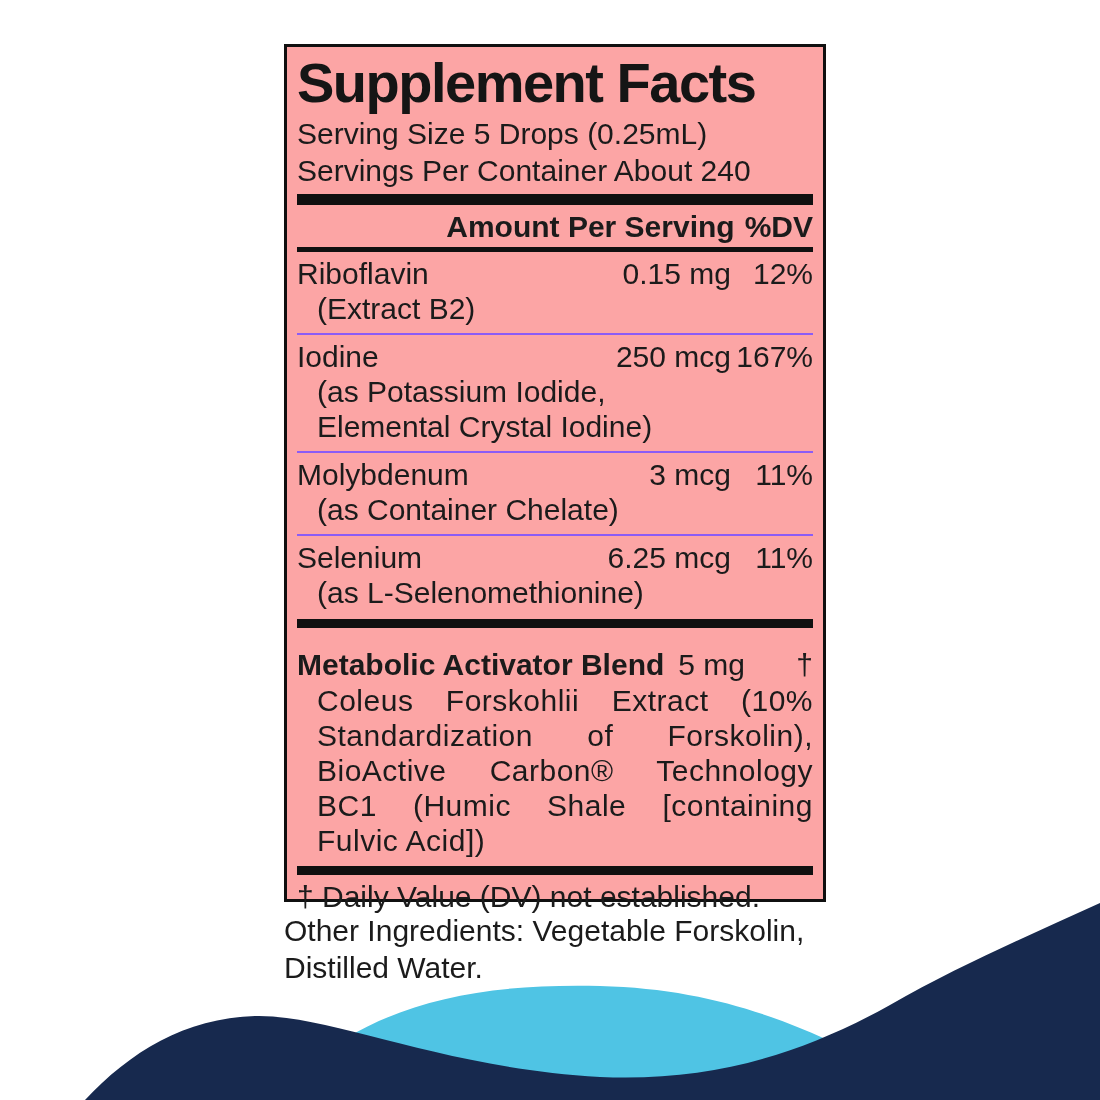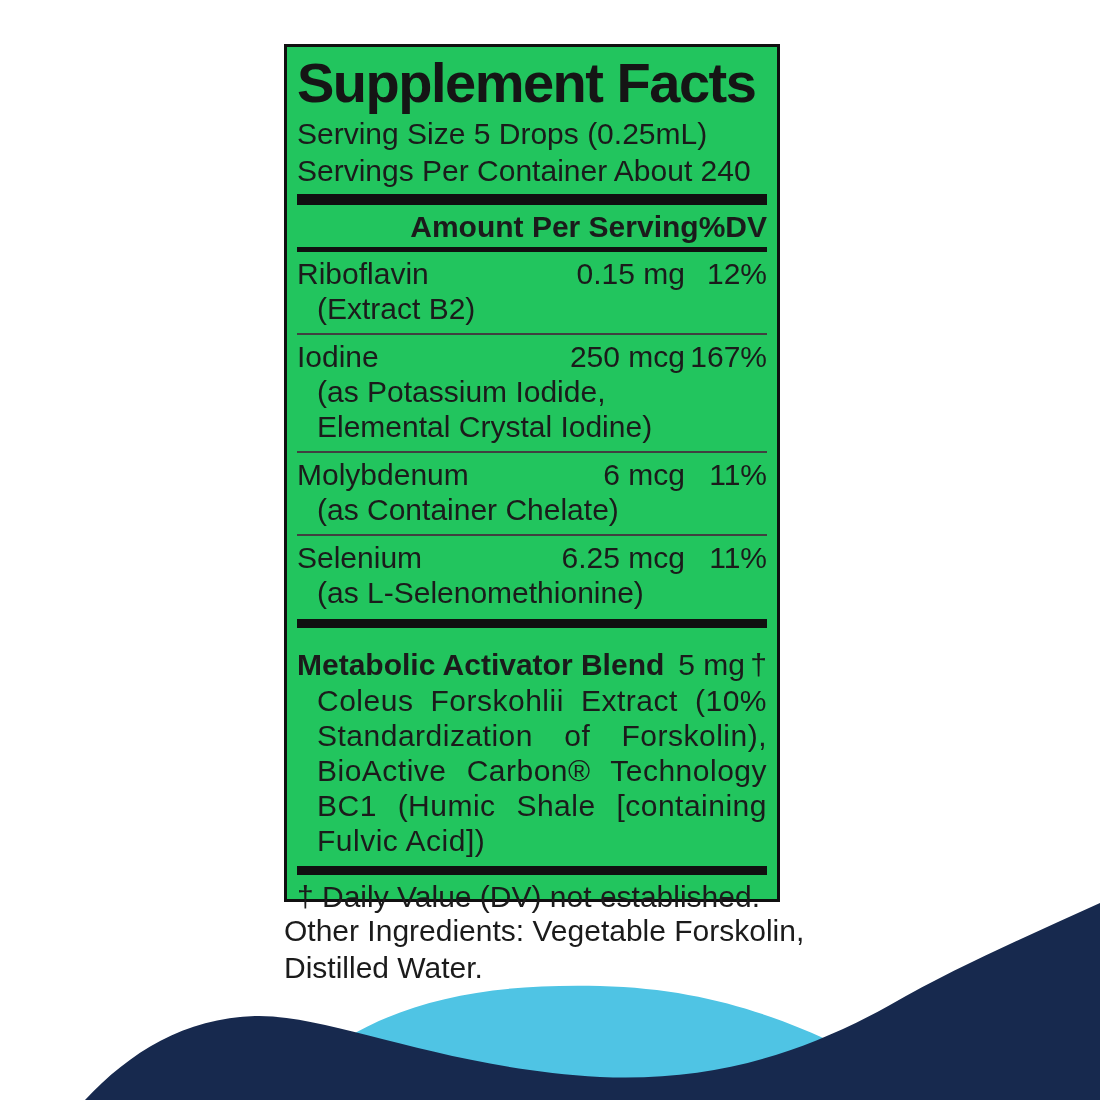--- a/index.html
+++ b/index.html
@@ -5,39 +5,39 @@
   html,body{margin:0;padding:0;}
   body{
     width:1100px;height:1100px;position:relative;overflow:hidden;
     background:#ffffff;
     font-family:"Liberation Sans", sans-serif;
     color:#1b1b1b;
   }
   .waves{position:absolute;left:0;top:0;width:1100px;height:1100px;}
 
   .box{
-    position:absolute;left:284px;top:44px;width:496px;height:858px;
+    position:absolute;left:284px;top:44px;width:542px;height:858px;
     border:3px solid #101010;box-sizing:border-box;
-    padding:0 10px;background:#22c55e;
+    padding:0 10px;background:#fca5a5;
   }
   .title{
     font-size:56px;font-weight:bold;letter-spacing:-1.5px;
     line-height:60px;margin:6px 0 2px 0;color:#151515;
   }
   .serv{font-size:30px;line-height:37px;color:#1b1b1b;}
   .bar{background:#101010;}
   .bar.thick{height:11px;margin:5px 0 2px 0;}
   .bar.mid{height:9px;margin:2px 0 0 0;}
   .hdr{
     display:flex;justify-content:flex-end;align-items:baseline;
-    gap:0;font-weight:bold;font-size:30px;line-height:40px;
+    gap:10px;font-weight:bold;font-size:30px;line-height:40px;
   }
   .hdr-rule{height:5px;background:#101010;}
   .row{padding:4px 0 7px 0;}
-  .row + .row{border-top:2px solid #404040;}
+  .row + .row{border-top:2px solid #8b5cf6;}
   .main{display:flex;align-items:baseline;font-size:30px;line-height:35px;}
   .nm{flex:1;}
   .amt{text-align:right;}
   .dv{width:82px;text-align:right;}
   .sub{font-size:30px;line-height:35px;padding-left:20px;}
   .blend{padding:18px 0 6px 0;}
   .blend-head{display:flex;align-items:baseline;font-size:30px;line-height:37px;}
   .blend-name{font-weight:bold;}
   .blend-amt{margin-left:14px;}
   .blend-dv{margin-left:auto;text-align:right;}
@@ -85,21 +85,21 @@
       <span class="amt">250 mcg</span>
       <span class="dv">167%</span>
     </div>
     <div class="sub">(as Potassium Iodide,</div>
     <div class="sub">Elemental Crystal Iodine)</div>
   </div>
 
   <div class="row">
     <div class="main">
       <span class="nm">Molybdenum</span>
-      <span class="amt">6 mcg</span>
+      <span class="amt">3 mcg</span>
       <span class="dv">11%</span>
     </div>
     <div class="sub">(as Container Chelate)</div>
   </div>
 
   <div class="row">
     <div class="main">
       <span class="nm">Selenium</span>
       <span class="amt">6.25 mcg</span>
       <span class="dv">11%</span>

